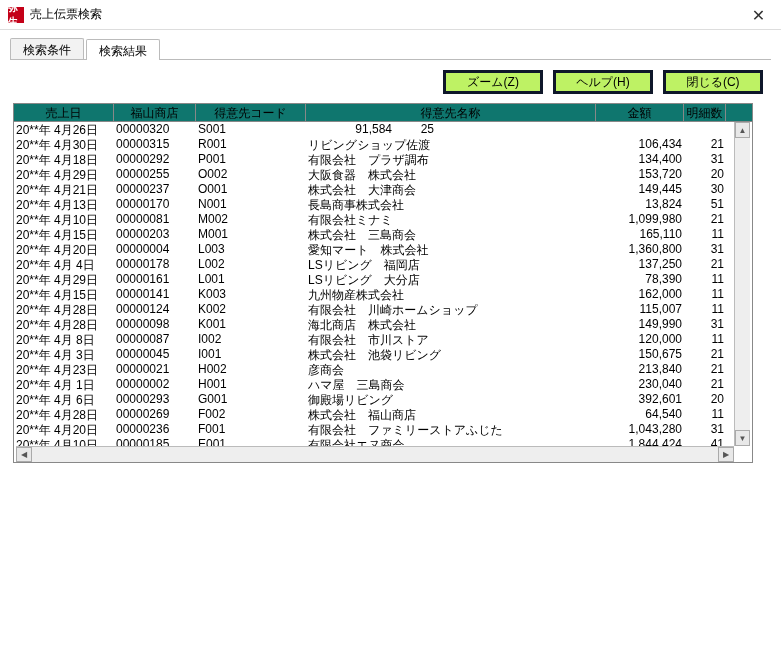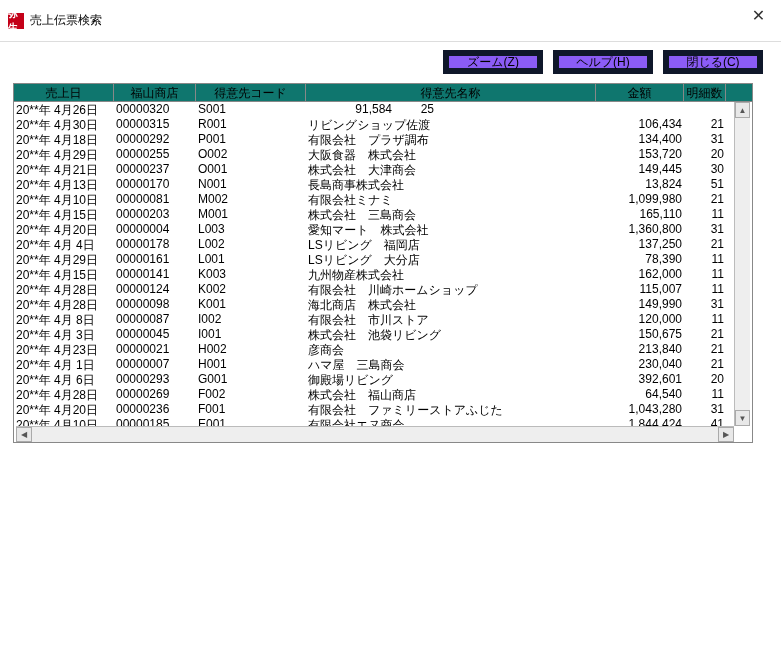--- a/index.html
+++ b/index.html
@@ -1,31 +1,31 @@
 <!DOCTYPE html>
 <html><head>
 <meta charset="utf-8">
 <style>
   * { box-sizing: border-box; }
   html, body { margin: 0; padding: 0; font-family: "MS UI Gothic", "Meiryo", sans-serif; font-size: 12px; }
   body { background: #fff; width: 781px; height: 668px; overflow: hidden; }
 
-  .titlebar { height: 42px; background: #fff; border-bottom: 1px solid #ddd; display: flex; align-items: center; padding: 0 8px; position: relative; }
+  .titlebar { height: 30px; background: #fff; border-bottom: 1px solid #ddd; display: flex; align-items: center; padding: 0 8px; position: relative; }
   .titlebar .app-icon { width:16px; height:16px; background:#c40018; color:#fff; font-size:10px; font-weight:bold; display:flex; align-items:center; justify-content:center; margin-right:6px; }
   .titlebar .title { flex:1; }
   .titlebar .close { position:absolute; right:0; top:0; width:45px; height:30px; display:flex; align-items:center; justify-content:center; font-size:16px; color:#333; cursor:default; }
 
   .client { padding: 8px 10px 10px 10px; }
 
   .tabstrip { display:flex; border-bottom:1px solid #bbb; height:22px; margin-bottom:10px; }
   .tab { border:1px solid #bbb; border-bottom:none; border-radius:2px 2px 0 0; background:#f2f2f2; padding:3px 12px 2px 12px; margin-right:2px; font-size:12px; position:relative; top:0; cursor:default; }
   .tab.active { background:#fff; top:1px; }
 
   .btnrow { display:flex; justify-content:flex-end; gap:10px; margin-bottom:8px; padding-right:8px; }
-  .win-btn { min-width:100px; height:24px; background:#8b5cf6; border:6px solid #0f172a; font-size:12px; display:inline-flex; align-items:center; justify-content:center; padding:0 14px; cursor:default; }
+  .win-btn { min-width:100px; height:24px; background:#bef264; border:3px solid #0f172a; font-size:12px; display:inline-flex; align-items:center; justify-content:center; padding:0 14px; cursor:default; }
 
   .gridbox { border:1px solid #fff; position:relative; }
   .grid { border:1px solid #888; width:740px; height:360px; overflow:hidden; position:relative; background:#fff; margin-left:2px; }
 
   .header-row { display:flex; background:#0f766e; border-bottom:1px solid #888; height:18px; }
   .header-row .hc { border-right:1px solid #888; text-align:center; font-size:12px; padding:1px 2px 0 2px; overflow:hidden; white-space:nowrap; }
 
   .body { overflow:hidden; }
   .row { display:flex; height:15px; font-size:12px; white-space:nowrap; }
   .row .c { overflow:hidden; padding:0 2px; }
@@ -51,20 +51,24 @@
 <body>
 
 <div class="titlebar">
   <div class="app-icon">弥生</div>
   <div class="title">売上伝票検索</div>
   <div class="close">✕</div>
 </div>
 
 <div class="client">
 
+  <div class="tabstrip">
+    <div class="tab">検索条件</div>
+    <div class="tab active">検索結果</div>
+  </div>
 
   <div class="btnrow">
     <div class="win-btn">ズーム(Z)</div>
     <div class="win-btn">ヘルプ(H)</div>
     <div class="win-btn">閉じる(C)</div>
   </div>
 
   <div class="gridbox">
     <div class="grid">
       <div class="header-row">
@@ -206,21 +210,21 @@
           <div class="row">
             <div class="c col-date">20**年 4月23日</div>
             <div class="c col-num">00000021</div>
             <div class="c col-code">H002</div>
             <div class="c col-name">彦商会</div>
             <div class="c col-amount">213,840</div>
             <div class="c col-count">21</div>
           </div>
           <div class="row">
             <div class="c col-date">20**年 4月 1日</div>
-            <div class="c col-num">00000007</div>
+            <div class="c col-num">00000002</div>
             <div class="c col-code">H001</div>
             <div class="c col-name">ハマ屋　三島商会</div>
             <div class="c col-amount">230,040</div>
             <div class="c col-count">21</div>
           </div>
           <div class="row">
             <div class="c col-date">20**年 4月 6日</div>
             <div class="c col-num">00000293</div>
             <div class="c col-code">G001</div>
             <div class="c col-name">御殿場リビング</div>

